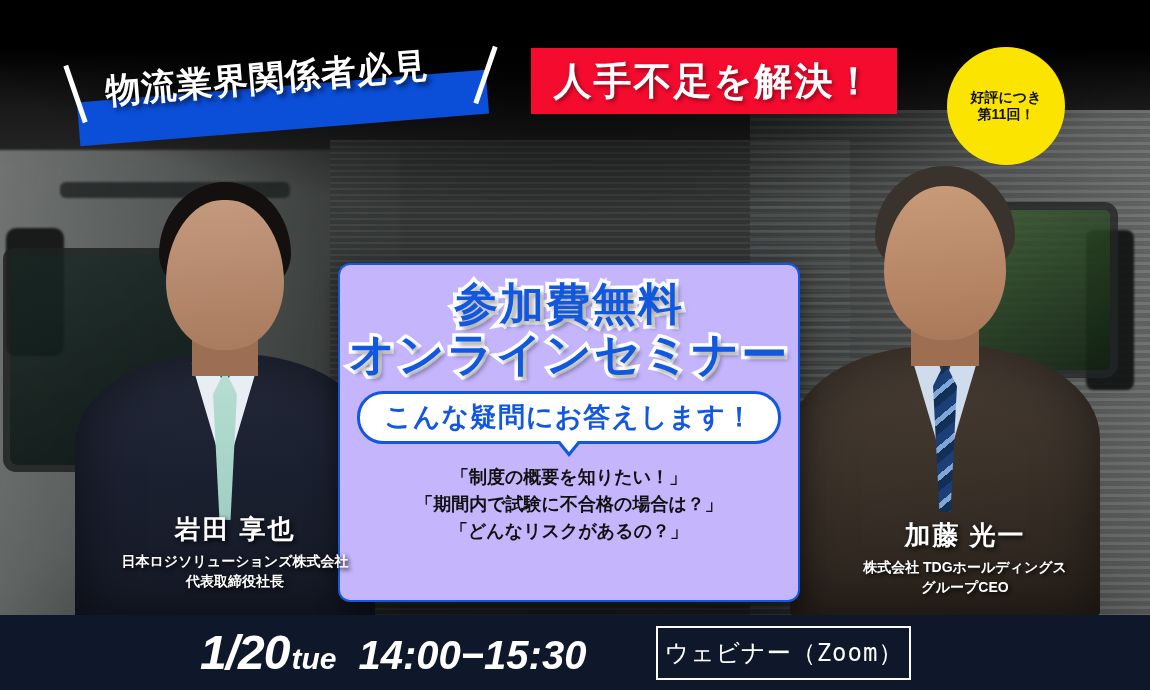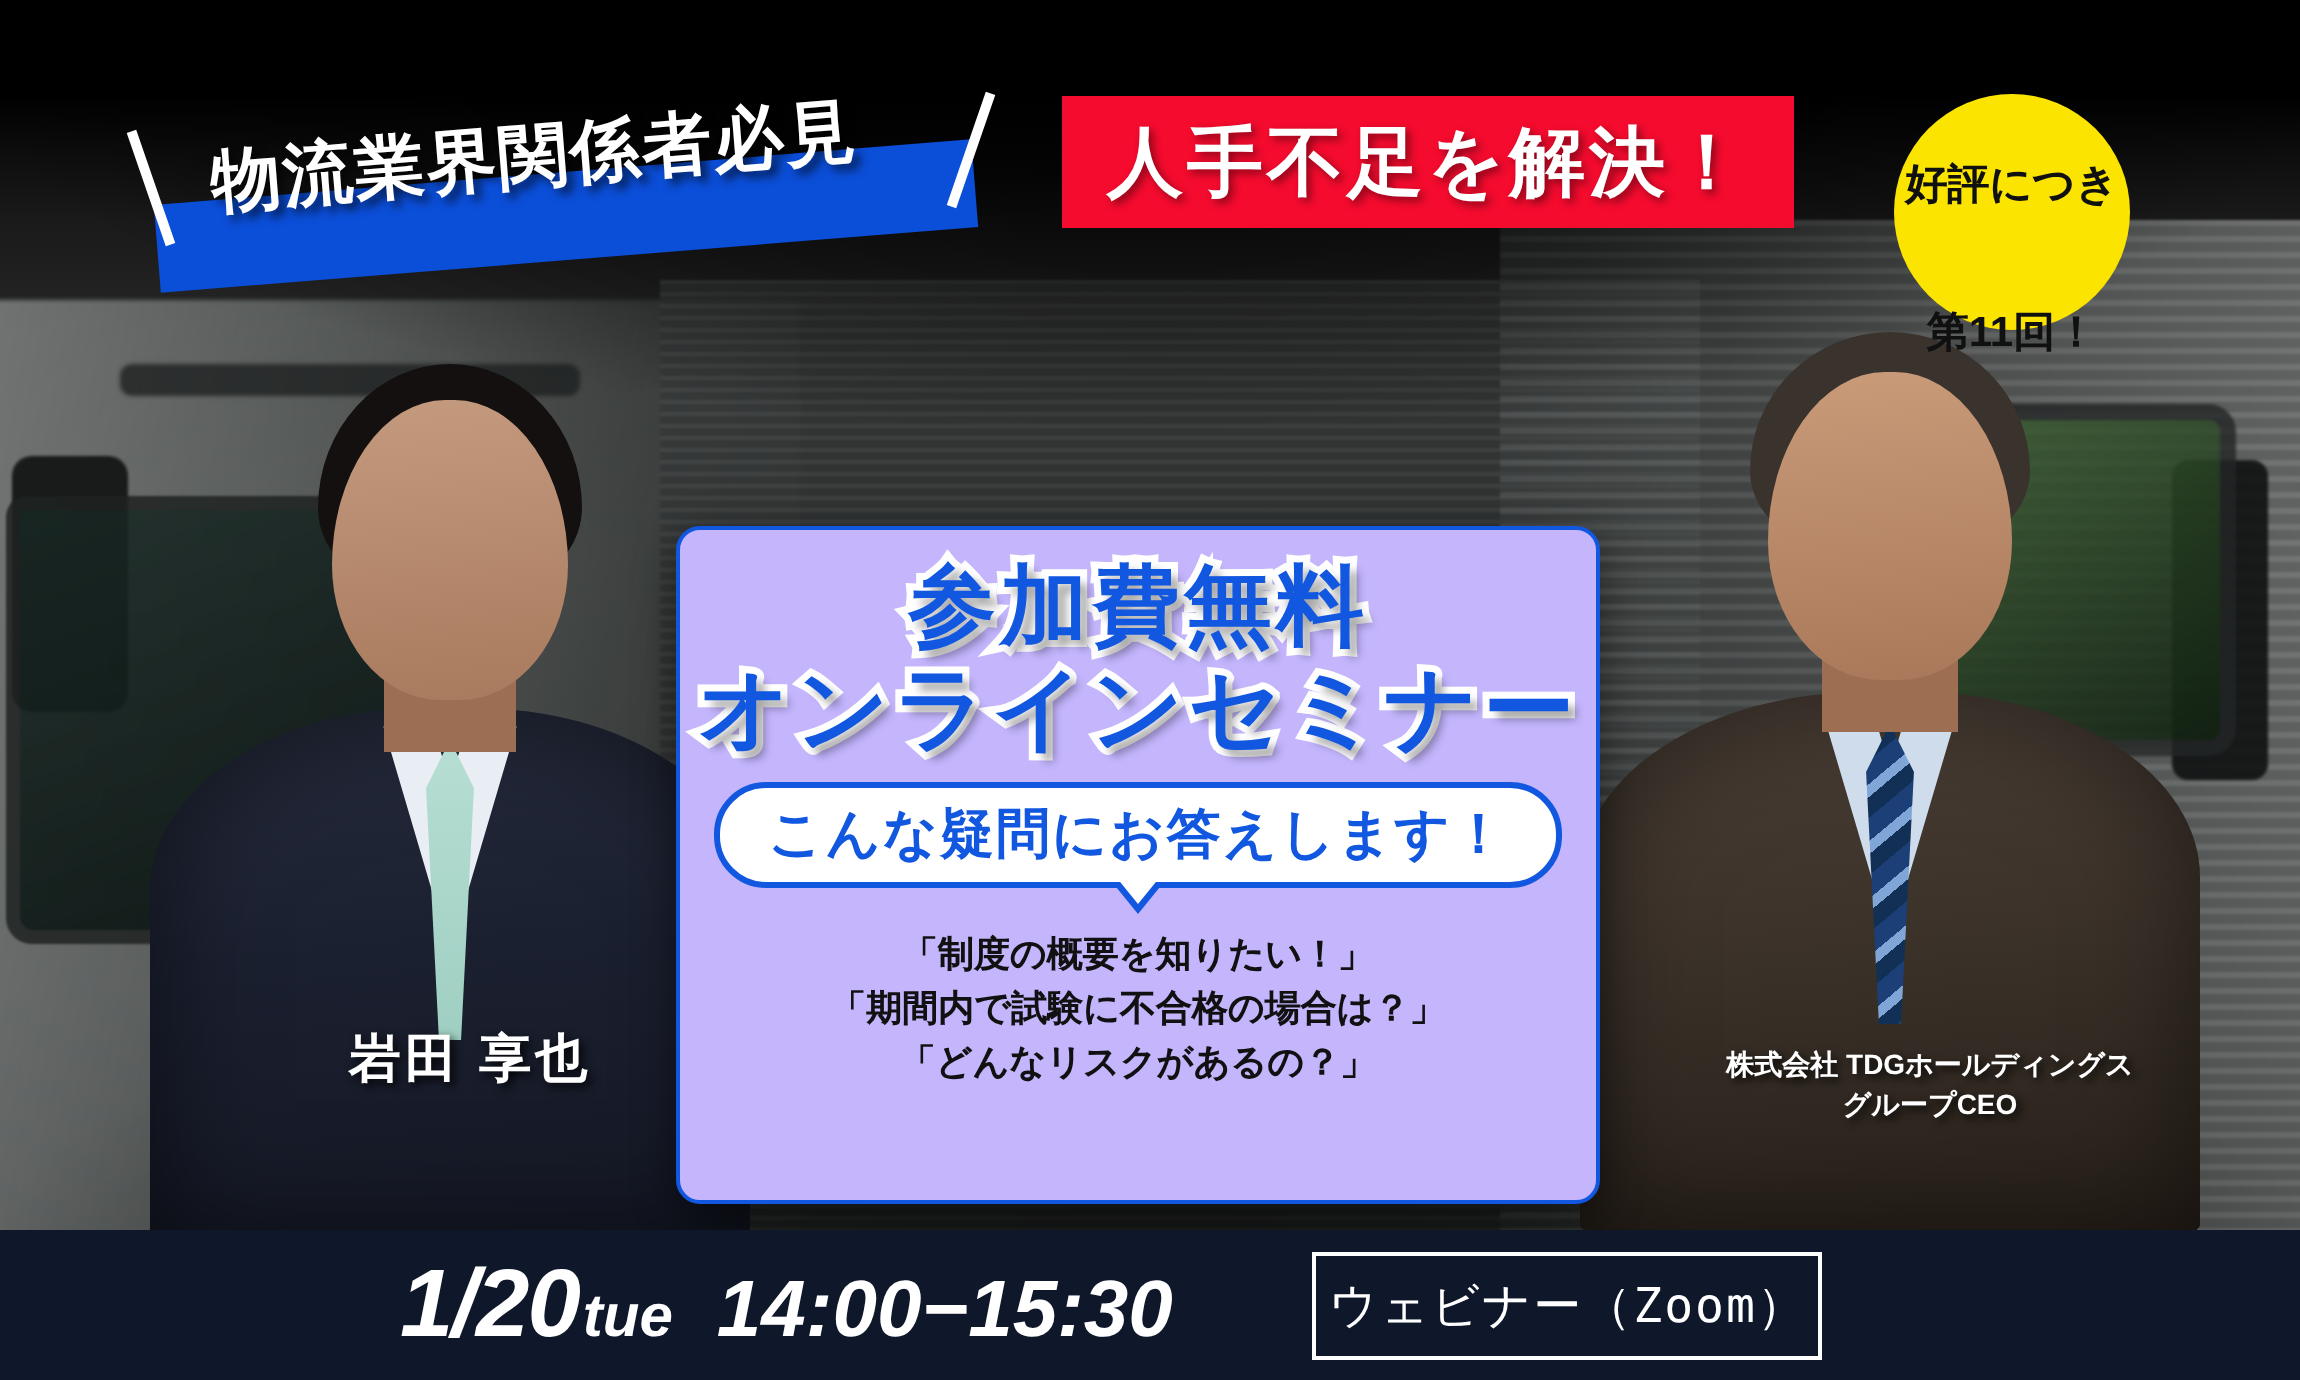--- a/index.html
+++ b/index.html
@@ -160,21 +160,21 @@
     text-shadow:2px 2px 4px rgba(0,0,0,.45);
   }
 
   
   .yellow-circle {
     position:absolute; left:947px; top:47px; width:118px; height:118px;
     border-radius:50%; background:#fbe400; z-index:6;
     display:flex; flex-direction:column; align-items:center; justify-content:center;
     line-height:1.24;
   }
-  .yellow-circle span { font-size:21px; font-weight:700; color:#101010; letter-spacing:0px; white-space:nowrap;margin-top:48px;}
+  .yellow-circle span { font-size:14px; font-weight:700; color:#101010; letter-spacing:0px; white-space:nowrap;}
 
   
   .headline {
     position:absolute; left:0; right:0; top:126px; z-index:6;
     text-align:center;
   }
   .headline .line {
     font-size:54px; font-weight:700; color:#fff;
     letter-spacing:2px; line-height:1.16;
     text-shadow: 4px 4px 7px rgba(0,0,0,.85), 0 0 2px rgba(0,0,0,.7);
@@ -320,23 +320,28 @@
 
     <div class="questions">
       <div>「制度の概要を知りたい！」</div>
       <div>「期間内で試験に不合格の場合は？」</div>
       <div>「どんなリスクがあるの？」</div>
     </div>
   </div>
 
   <div class="caption" id="caption-left">
     <div class="name">岩田 享也</div>
+    <div class="org">
+      <div>日本ロジソリューションズ株式会社</div>
+      <div>代表取締役社長</div>
+    </div>
   </div>
 
   <div class="caption" id="caption-right">
+    <div class="name">加藤 光一</div>
     <div class="org">
       <div>株式会社 TDGホールディングス</div>
       <div>グループCEO</div>
     </div>
   </div>
 
   <div class="bottom-bar">
     <div class="date-time">
       <span class="d">1/20</span>
       <span class="dow">tue</span>

